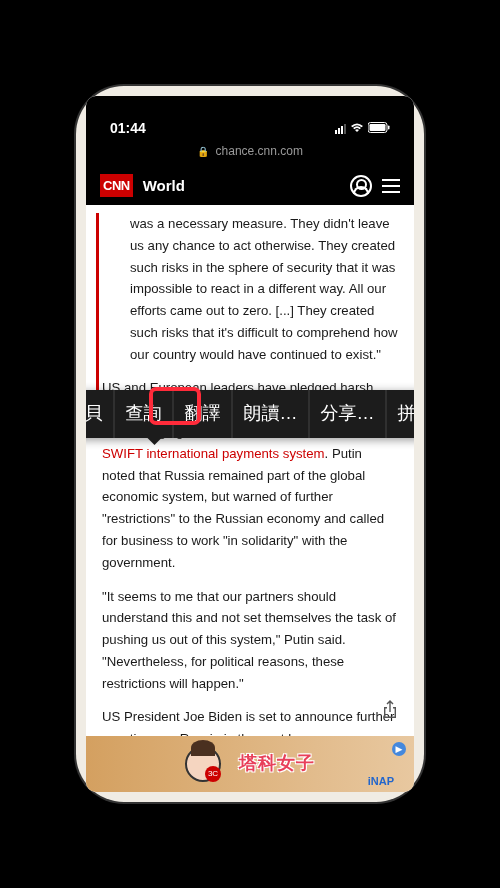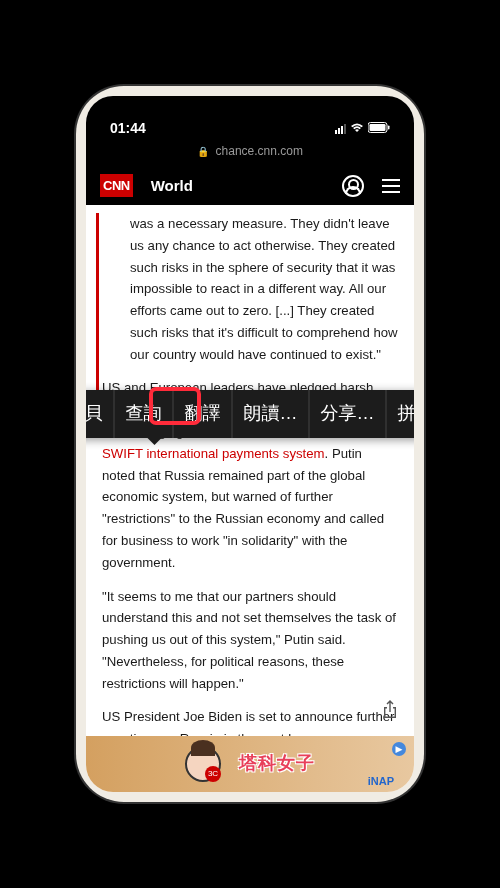--- a/index.html
+++ b/index.html
@@ -18,21 +18,21 @@
       background: #f0ece4;
       border-radius: 48px;
       padding: 10px;
       position: relative;
       box-shadow: 0 0 0 2px #333;
     }
     .screen {
       width: 100%;
       height: 100%;
       background: #fff;
-      border-radius: 27px;
+      border-radius: 10px;
       overflow: hidden;
       position: relative;
       display: flex;
       flex-direction: column;
     }
     .notch {
       position: absolute;
       top: 0;
       left: 50%;
       transform: translateX(-50%);
@@ -70,21 +70,21 @@
       gap: 6px;
       color: #999;
       font-size: 12px;
     }
     .lock-icon { font-size: 10px; }
     .site-header {
       background: #000;
       display: flex;
       align-items: center;
       padding: 8px 14px;
-      gap: 18px;
+      gap: 10px;
     }
     .logo {
       background: #cc0000;
       color: #fff;
       font-weight: 900;
       font-size: 13px;
       padding: 4px 3px;
       letter-spacing: -0.5px;
     }
     .section-title {

